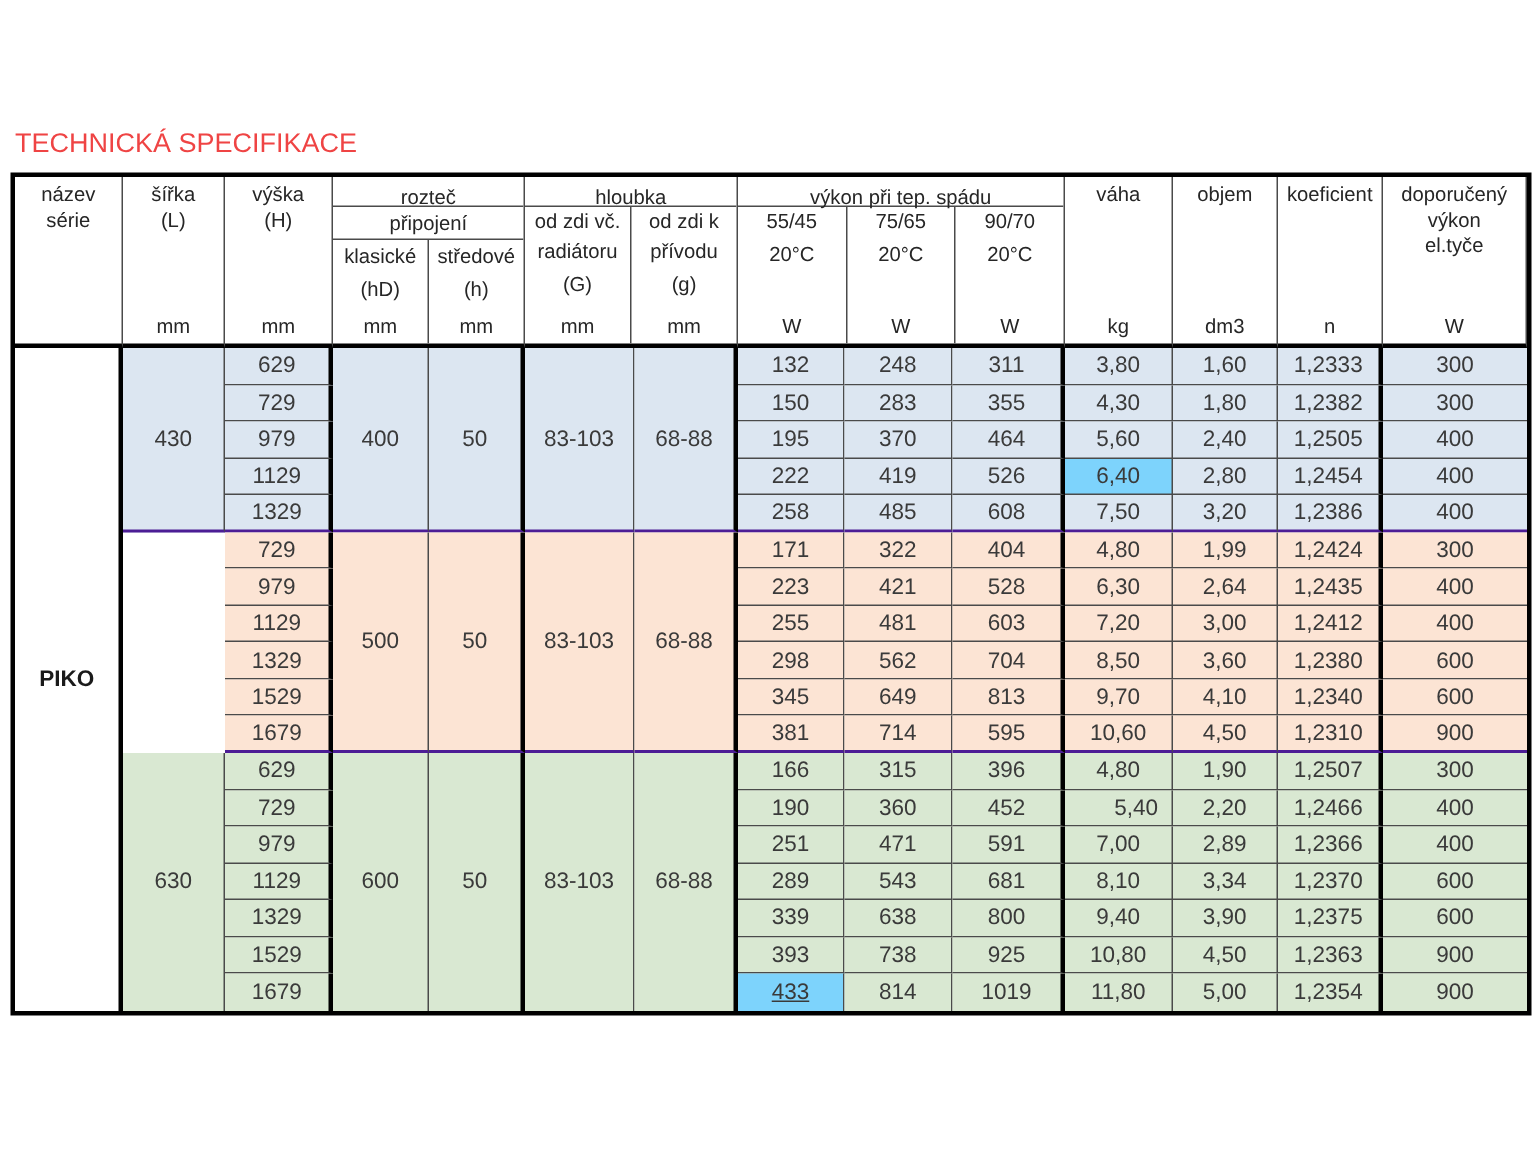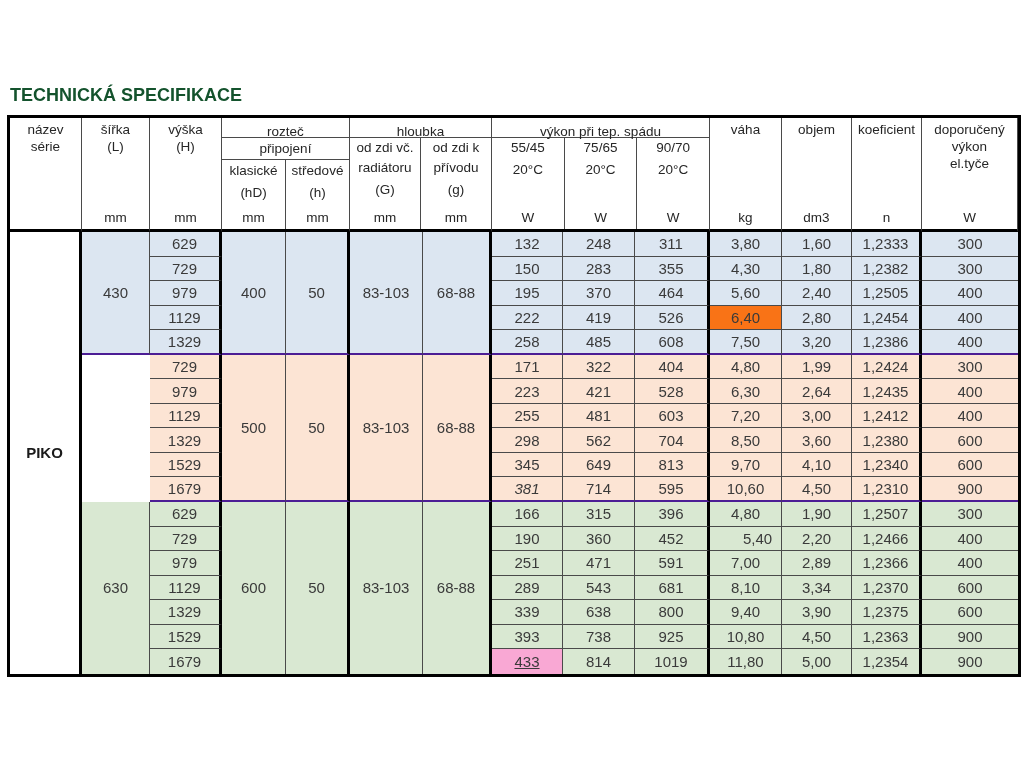--- a/index.html
+++ b/index.html
@@ -1,22 +1,22 @@
 <!DOCTYPE html>
 <html><head>
 <meta charset="utf-8">
 <style>
   html,body{margin:0;padding:0;}
   body{
     width:1024px;height:768px;background:#ffffff;position:relative;
     font-family:"Liberation Sans", sans-serif;overflow:hidden;
   }
   .page-title{
-    position:absolute;left:10px;top:85px;font-size:18px;font-weight:bold;
-    color:#14532d;letter-spacing:0px;
+    position:absolute;left:10px;top:85px;font-size:18px;font-weight:normal;
+    color:#ef4444;letter-spacing:0px;
   }
   #grid{
     position:absolute;left:7px;top:115px;
     display:grid;
     grid-template-columns:72px 68px 72px 64px 64px 73px 69px 71px 72px 75px 72px 70px 70px 96px;
     grid-template-rows:114px repeat(18, 24.55px);
     border:3px solid #000;background:#fff;
   }
   
   .cell{
@@ -191,21 +191,21 @@
     <div class="cell  " style="grid-area: 4 / 9; background: rgb(220, 230, 241);">370</div>
     <div class="cell br3 " style="grid-area: 4 / 10; background: rgb(220, 230, 241);">464</div>
     <div class="cell  " style="grid-area: 4 / 11; background: rgb(220, 230, 241); text-align: right;">5,60</div>
     <div class="cell  " style="grid-area: 4 / 12; background: rgb(220, 230, 241);">2,40</div>
     <div class="cell br3 " style="grid-area: 4 / 13; background: rgb(220, 230, 241);">1,2505</div>
     <div class="cell br0 " style="grid-area: 4 / 14; background: rgb(220, 230, 241);">400</div>
     <div class="cell br3 " style="grid-area: 5 / 3; background: rgb(220, 230, 241);">1129</div>
     <div class="cell  " style="grid-area: 5 / 8; background: rgb(220, 230, 241);">222</div>
     <div class="cell  " style="grid-area: 5 / 9; background: rgb(220, 230, 241);">419</div>
     <div class="cell br3 " style="grid-area: 5 / 10; background: rgb(220, 230, 241);">526</div>
-    <div class="cell  " style="grid-area: 5 / 11; background: #f97316;">6,40</div>
+    <div class="cell  " style="grid-area: 5 / 11; background: #7dd3fc;">6,40</div>
     <div class="cell  " style="grid-area: 5 / 12; background: rgb(220, 230, 241);">2,80</div>
     <div class="cell br3 " style="grid-area: 5 / 13; background: rgb(220, 230, 241);">1,2454</div>
     <div class="cell br0 " style="grid-area: 5 / 14; background: rgb(220, 230, 241);">400</div>
     <div class="cell br3 bb2" style="grid-area: 6 / 3; background: rgb(220, 230, 241);">1329</div>
     <div class="cell  bb2" style="grid-area: 6 / 8; background: rgb(220, 230, 241);">258</div>
     <div class="cell  bb2" style="grid-area: 6 / 9; background: rgb(220, 230, 241);">485</div>
     <div class="cell br3 bb2" style="grid-area: 6 / 10; background: rgb(220, 230, 241);">608</div>
     <div class="cell  bb2" style="grid-area: 6 / 11; background: rgb(220, 230, 241);">7,50</div>
     <div class="cell  bb2" style="grid-area: 6 / 12; background: rgb(220, 230, 241);">3,20</div>
     <div class="cell br3 bb2" style="grid-area: 6 / 13; background: rgb(220, 230, 241);">1,2386</div>
@@ -248,21 +248,21 @@
     <div class="cell br0 " style="grid-area: 10 / 14; background: rgb(252, 228, 212);">600</div>
     <div class="cell br3 " style="grid-area: 11 / 3; background: rgb(252, 228, 212);">1529</div>
     <div class="cell  " style="grid-area: 11 / 8; background: rgb(252, 228, 212);">345</div>
     <div class="cell  " style="grid-area: 11 / 9; background: rgb(252, 228, 212);">649</div>
     <div class="cell br3 " style="grid-area: 11 / 10; background: rgb(252, 228, 212);">813</div>
     <div class="cell  " style="grid-area: 11 / 11; background: rgb(252, 228, 212);">9,70</div>
     <div class="cell  " style="grid-area: 11 / 12; background: rgb(252, 228, 212);">4,10</div>
     <div class="cell br3 " style="grid-area: 11 / 13; background: rgb(252, 228, 212);">1,2340</div>
     <div class="cell br0 " style="grid-area: 11 / 14; background: rgb(252, 228, 212);">600</div>
     <div class="cell br3 bb2" style="grid-area: 12 / 3; background: rgb(252, 228, 212);">1679</div>
-    <div class="cell  bb2" style="grid-area: 12 / 8; background: rgb(252, 228, 212); font-style: italic;">381</div>
+    <div class="cell  bb2" style="grid-area: 12 / 8; background: rgb(252, 228, 212);">381</div>
     <div class="cell  bb2" style="grid-area: 12 / 9; background: rgb(252, 228, 212);">714</div>
     <div class="cell br3 bb2" style="grid-area: 12 / 10; background: rgb(252, 228, 212);">595</div>
     <div class="cell  bb2" style="grid-area: 12 / 11; background: rgb(252, 228, 212);">10,60</div>
     <div class="cell  bb2" style="grid-area: 12 / 12; background: rgb(252, 228, 212);">4,50</div>
     <div class="cell br3 bb2" style="grid-area: 12 / 13; background: rgb(252, 228, 212);">1,2310</div>
     <div class="cell br0 bb2" style="grid-area: 12 / 14; background: rgb(252, 228, 212);">900</div>
     <div class="cell  bb0" style="grid-area: 13 / 2 / span 7; background: rgb(217, 232, 210);">630</div>
     <div class="cell  bb0" style="grid-area: 13 / 4 / span 7; background: rgb(217, 232, 210);">600</div>
     <div class="cell br3 bb0" style="grid-area: 13 / 5 / span 7; background: rgb(217, 232, 210);">50</div>
     <div class="cell  bb0" style="grid-area: 13 / 6 / span 7; background: rgb(217, 232, 210);">83-103</div>
@@ -309,21 +309,21 @@
     <div class="cell br0 " style="grid-area: 17 / 14; background: rgb(217, 232, 210);">600</div>
     <div class="cell br3 " style="grid-area: 18 / 3; background: rgb(217, 232, 210);">1529</div>
     <div class="cell  " style="grid-area: 18 / 8; background: rgb(217, 232, 210);">393</div>
     <div class="cell  " style="grid-area: 18 / 9; background: rgb(217, 232, 210);">738</div>
     <div class="cell br3 " style="grid-area: 18 / 10; background: rgb(217, 232, 210);">925</div>
     <div class="cell  " style="grid-area: 18 / 11; background: rgb(217, 232, 210);">10,80</div>
     <div class="cell  " style="grid-area: 18 / 12; background: rgb(217, 232, 210);">4,50</div>
     <div class="cell br3 " style="grid-area: 18 / 13; background: rgb(217, 232, 210);">1,2363</div>
     <div class="cell br0 " style="grid-area: 18 / 14; background: rgb(217, 232, 210);">900</div>
     <div class="cell br3 bb0" style="grid-area: 19 / 3; background: rgb(217, 232, 210);">1679</div>
-    <div class="cell  bb0" style="grid-area: 19 / 8; background: #f9a8d4; text-decoration: underline;">433</div>
+    <div class="cell  bb0" style="grid-area: 19 / 8; background: #7dd3fc; text-decoration: underline;">433</div>
     <div class="cell  bb0" style="grid-area: 19 / 9; background: rgb(217, 232, 210);">814</div>
     <div class="cell br3 bb0" style="grid-area: 19 / 10; background: rgb(217, 232, 210);">1019</div>
     <div class="cell  bb0" style="grid-area: 19 / 11; background: rgb(217, 232, 210);">11,80</div>
     <div class="cell  bb0" style="grid-area: 19 / 12; background: rgb(217, 232, 210);">5,00</div>
     <div class="cell br3 bb0" style="grid-area: 19 / 13; background: rgb(217, 232, 210);">1,2354</div>
     <div class="cell br0 bb0" style="grid-area: 19 / 14; background: rgb(217, 232, 210);">900</div>
     <div class="cell br3 bb0 series" style="grid-area: 2 / 1 / span 18; background: rgb(255, 255, 255);">PIKO</div>
   </div>
 
 </body></html>

